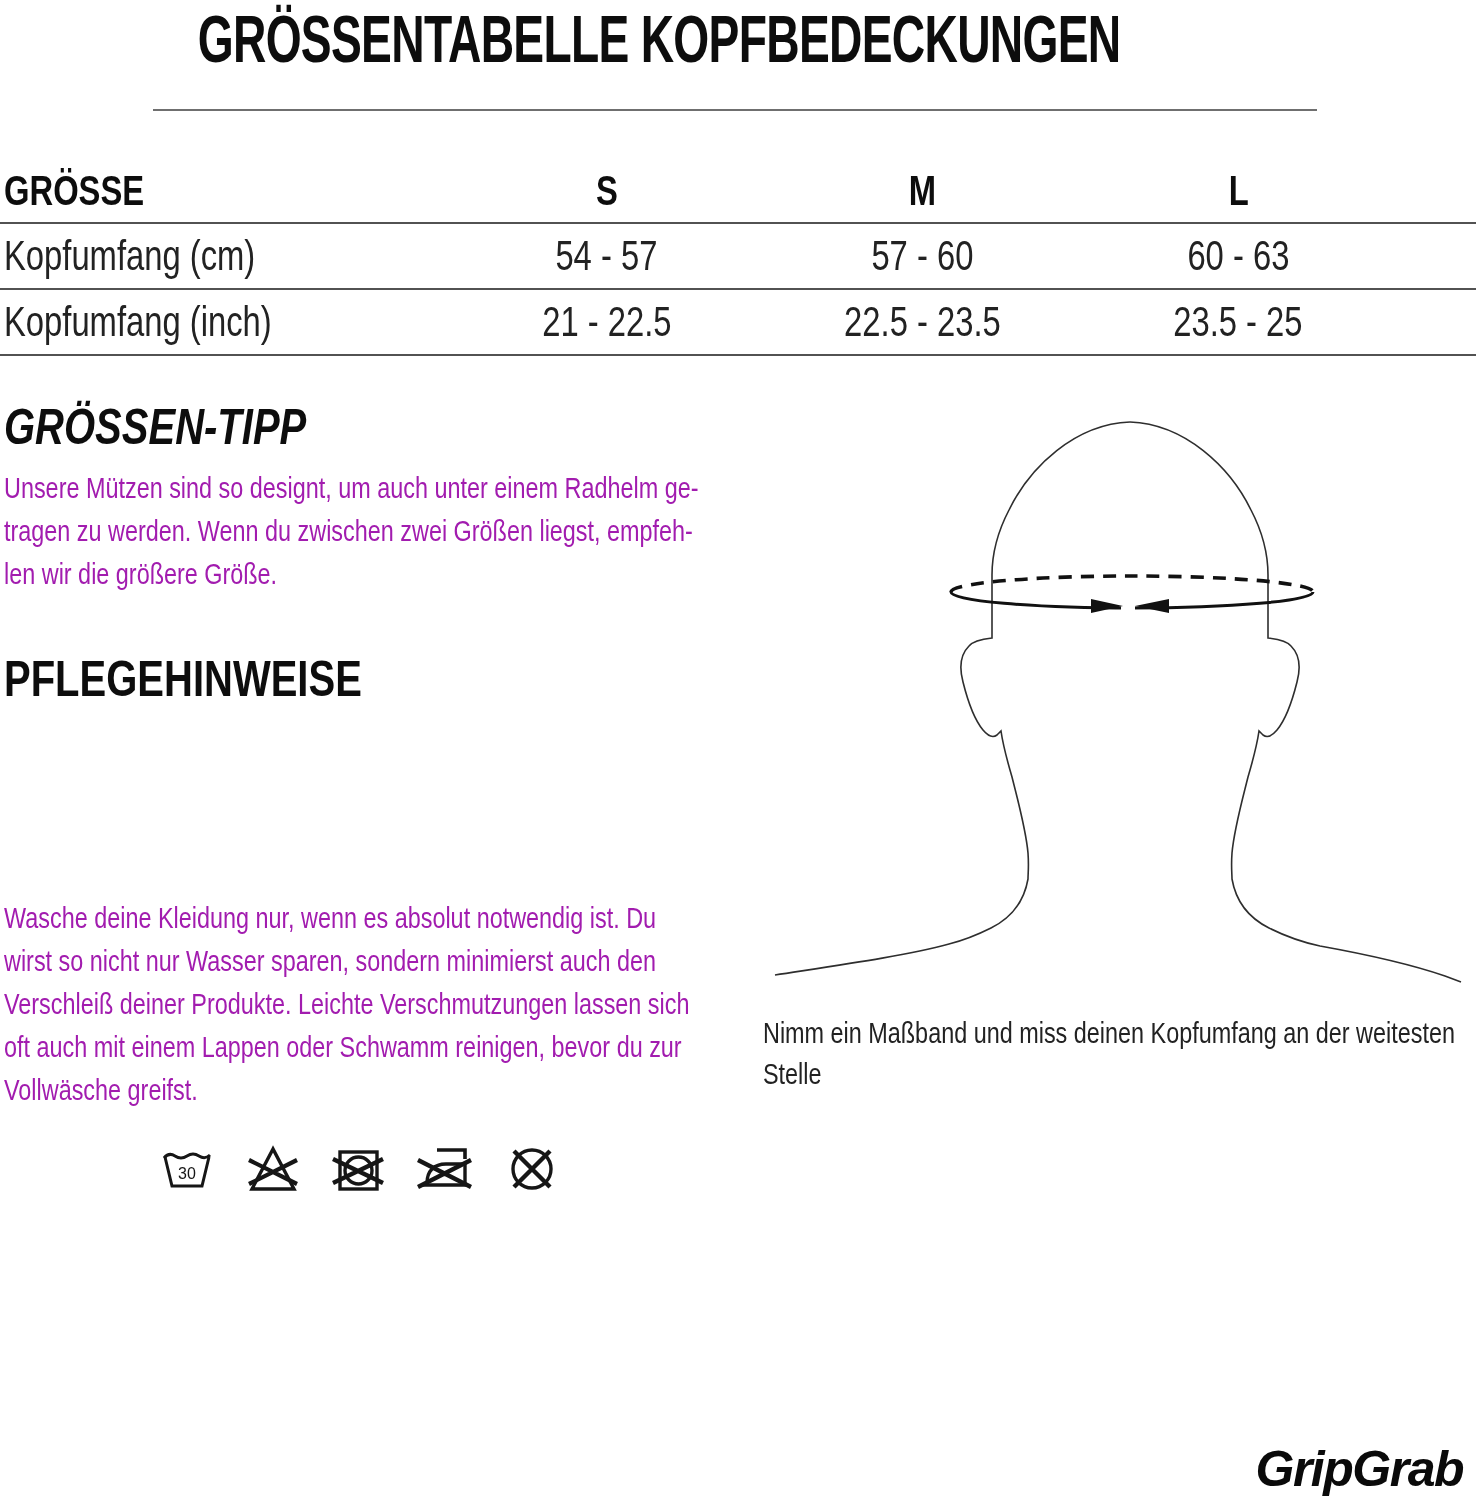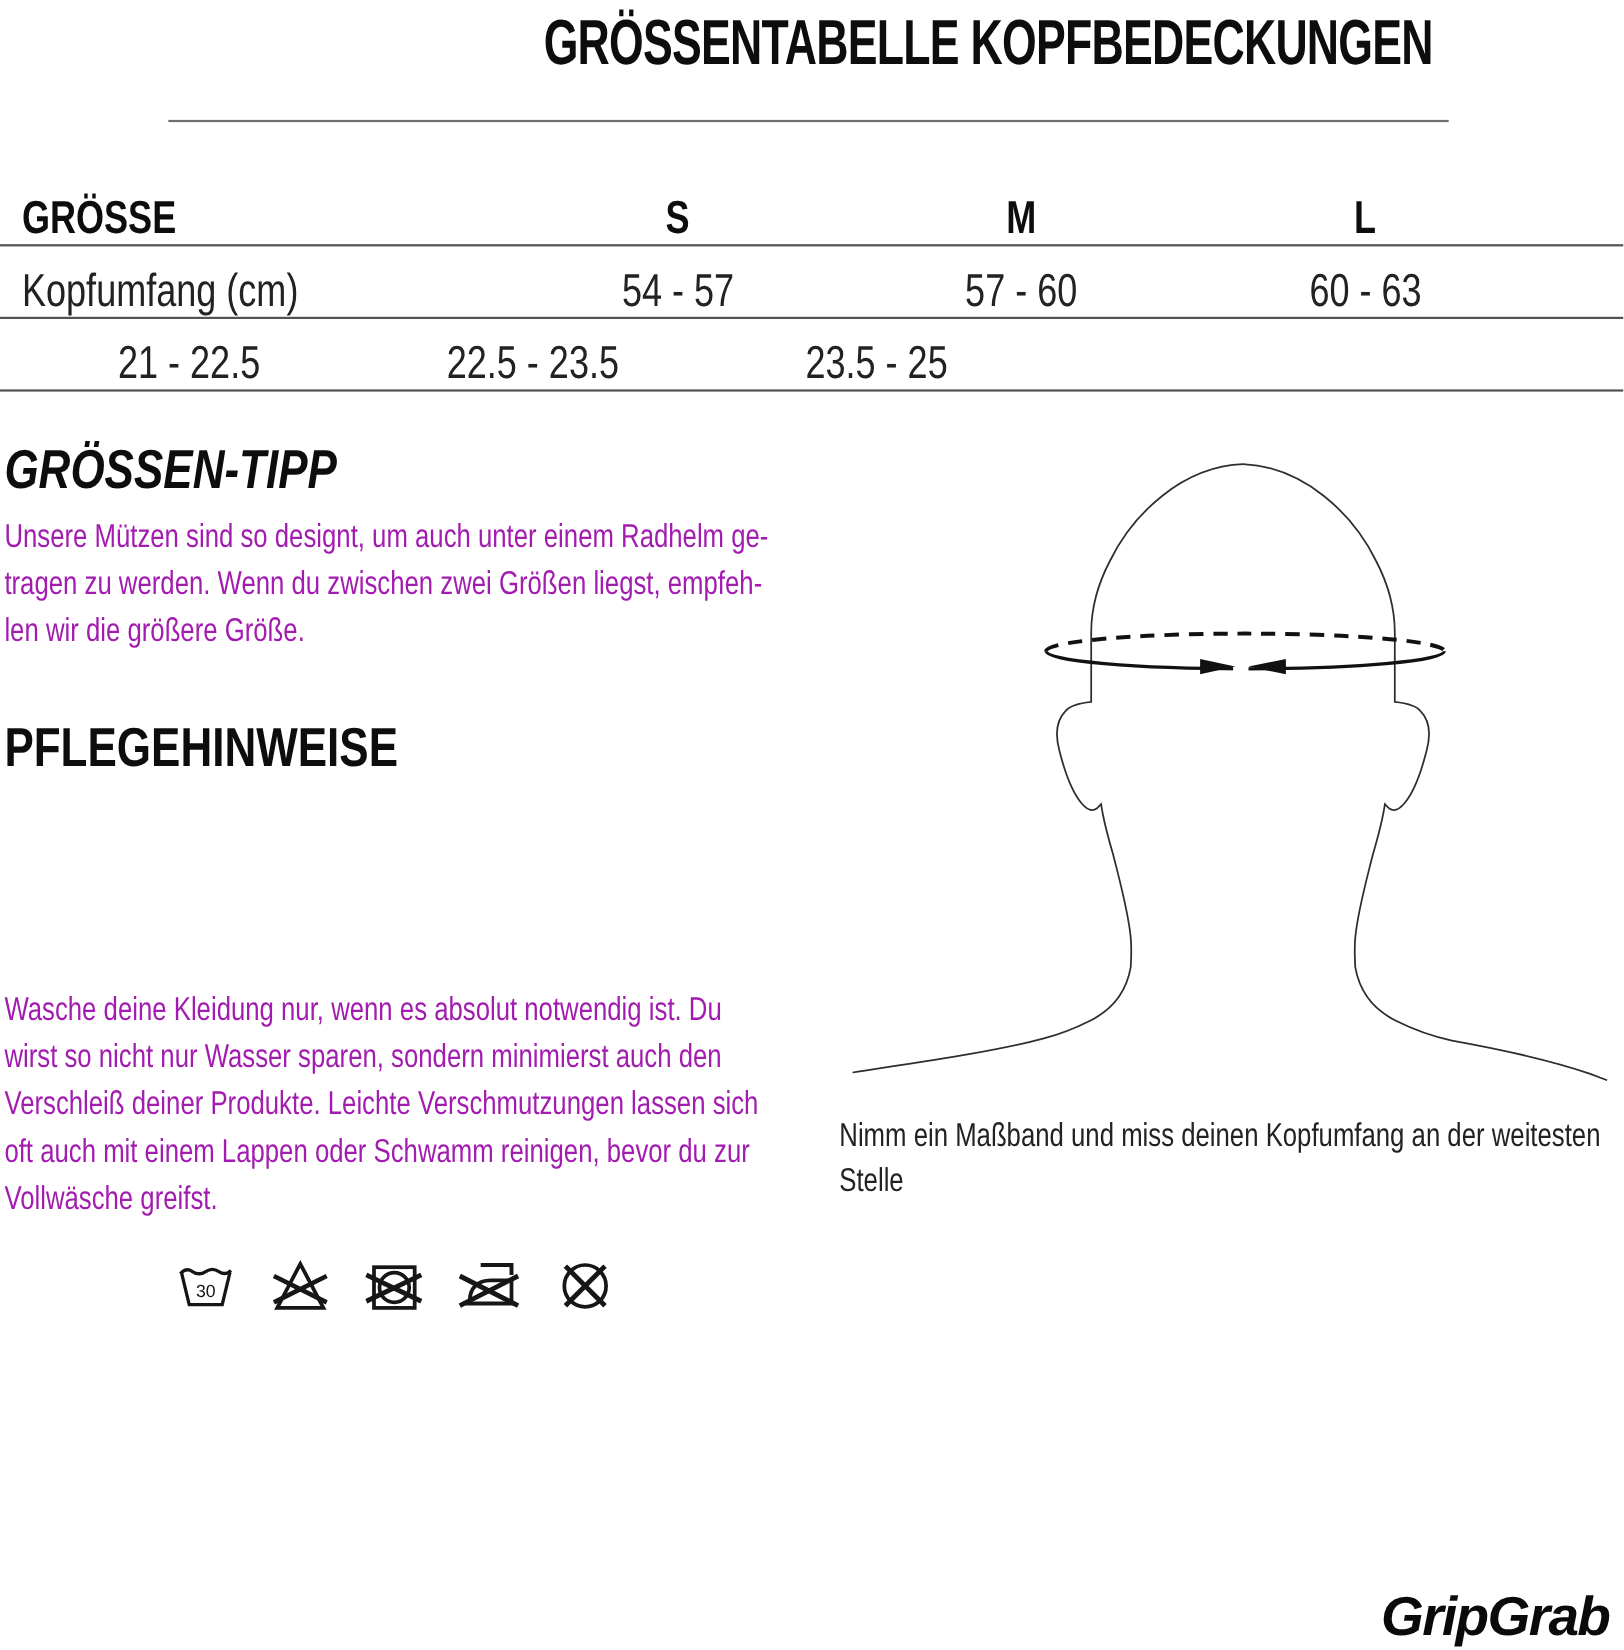--- a/index.html
+++ b/index.html
@@ -7,27 +7,27 @@
     position:relative;width:1476px;height:1500px;background:#fff;overflow:hidden;
     font-family:"Liberation Sans",sans-serif;color:#141414;
   }
   
   .sqz-c{display:inline-block;transform:scaleX(0.70);transform-origin:50% 50%;white-space:pre;}
   .sqz-h{display:inline-block;transform:scaleX(0.80);transform-origin:0 50%;white-space:pre;}
   .sqz-l{display:inline-block;transform:scaleX(0.78);transform-origin:0 50%;white-space:pre;}
   .sqz-m{display:inline-block;transform:scaleX(0.78);transform-origin:50% 50%;white-space:pre;}
   .sqz-p{transform:scaleX(0.78);transform-origin:0 0;white-space:pre;}
 
-  .title{position:absolute;top:0;left:0;width:100%;text-align:right;
-         font-size:58px;font-weight:bold;letter-spacing:-1px;color:#0d0d0d;line-height:78px;}
+  .title{position:absolute;top:0;left:0;width:100%;text-align:left;
+         font-size:66px;font-weight:bold;letter-spacing:-1px;color:#0d0d0d;line-height:78px;}
   .title-rule{position:absolute;top:109px;left:153px;width:1164px;height:2px;background:#6f6f6f;}
 
   
   .size-table{position:absolute;top:160px;left:0;width:1476px;}
-  .trow{display:flex;align-items:flex-end;border-bottom:2px solid #525252;padding-left:16px;}
+  .trow{display:flex;align-items:center;border-bottom:2px solid #525252;}
   .trow.head{height:62px;}
   .trow.body{height:64px;}
   .c0{width:30.4%;padding-left:4px;box-sizing:border-box;}
   .cv{width:21.4%;text-align:center;}
   .csp{width:5.4%;}
   .th-label{font-size:42px;font-weight:bold;color:#0d0d0d;}
   .th-size{font-size:42px;font-weight:bold;color:#0d0d0d;}
   .td-label{font-size:42px;color:#222;}
   .td-val{font-size:42px;color:#222;}
 
@@ -81,20 +81,23 @@
       <div class="cv td-val">
         <span class="sqz-m">57 - 60</span>
       </div>
       <div class="cv td-val">
         <span class="sqz-m">60 - 63</span>
       </div>
       <div class="csp"></div>
     </div>
 
     <div class="trow body">
+      <div class="c0 td-label">
+        <span class="sqz-l">Kopfumfang (inch)</span>
+      </div>
       <div class="cv td-val">
         <span class="sqz-m">21 - 22.5</span>
       </div>
       <div class="cv td-val">
         <span class="sqz-m">22.5 - 23.5</span>
       </div>
       <div class="cv td-val">
         <span class="sqz-m">23.5 - 25</span>
       </div>
       <div class="csp"></div>

